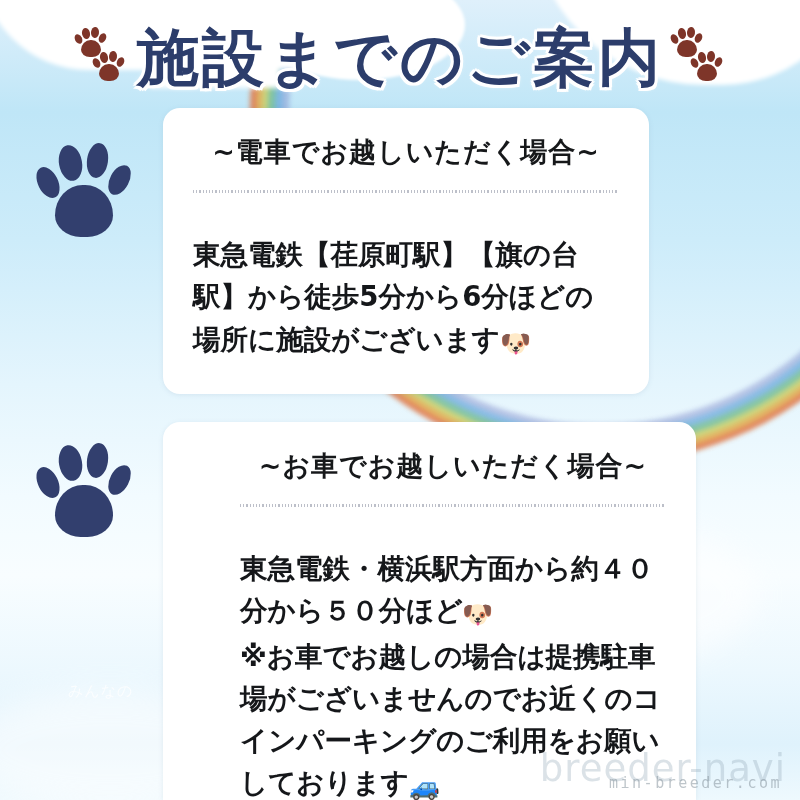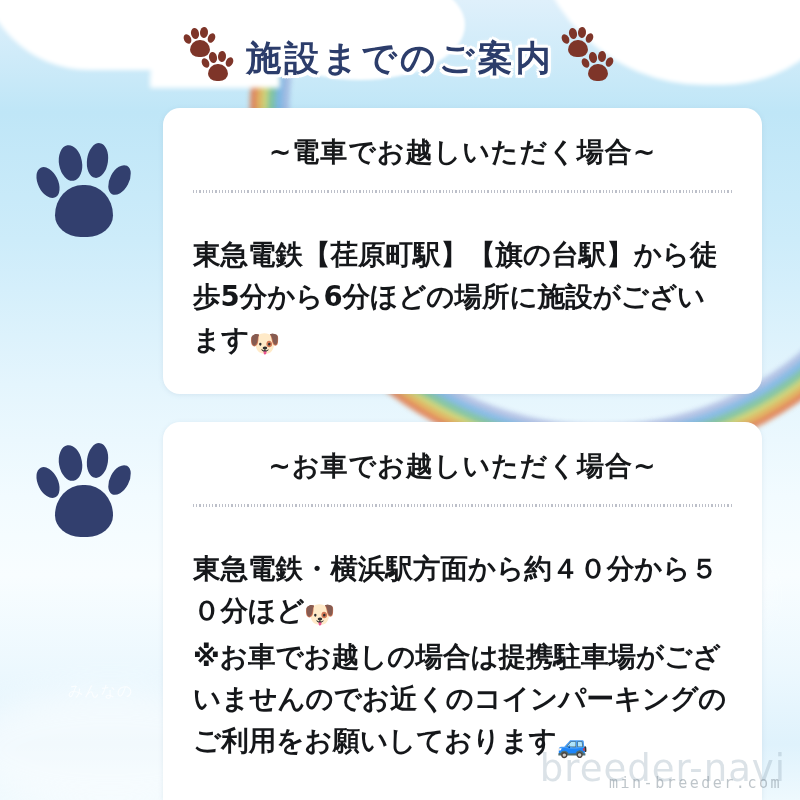--- a/index.html
+++ b/index.html
@@ -93,21 +93,21 @@
     width: 800px;
     height: 72px;
     display: flex;
     align-items: center;
     justify-content: center;
     gap: 6px;
     z-index: 6;
   }
   .title-text {
     font-family: "DejaVu Sans", "Liberation Sans", sans-serif;
-    font-size: 35px;
+    font-size: 62px;
     font-weight: 700;
     letter-spacing: 3px;
     color: #2c3d6b;
     white-space: nowrap;
     text-shadow:
       -2.5px -2.5px 0 #fff,  2.5px -2.5px 0 #fff,
       -2.5px  2.5px 0 #fff,  2.5px  2.5px 0 #fff,
       -3px 0 0 #fff, 3px 0 0 #fff, 0 -3px 0 #fff, 0 3px 0 #fff,
       0 0 6px rgba(255,255,255,.95);
   }
@@ -161,28 +161,28 @@
     position: absolute;
     z-index: 5;
   }
   .side-paw-1 { left: 38px; top: 143px; }
   .side-paw-2 { left: 38px; top: 443px; }
 
   
   .card {
     position: absolute;
     left: 163px;
-    width: 599px;
+    width: 486px;
     background: #ffffff;
     border-radius: 17px;
     box-shadow: 0 1px 5px rgba(120,150,175,.16);
     z-index: 4;
   }
   .card-1 { top: 108px;  height: 286px; }
-  .card-2 { top: 422px;  height: 378px; border-bottom-left-radius: 0; border-bottom-right-radius: 0; }
+  .card-2 { top: 422px;  height: 378px; border-bottom-left-radius: 0; border-bottom-right-radius: 0; padding-left: 47px; }
 
   .card-inner {
     padding: 28px 30px 0 30px;
   }
   .card-heading {
     text-align: center;
     font-size: 27px;
     font-weight: 700;
     color: #16181a;
     letter-spacing: 1px;

